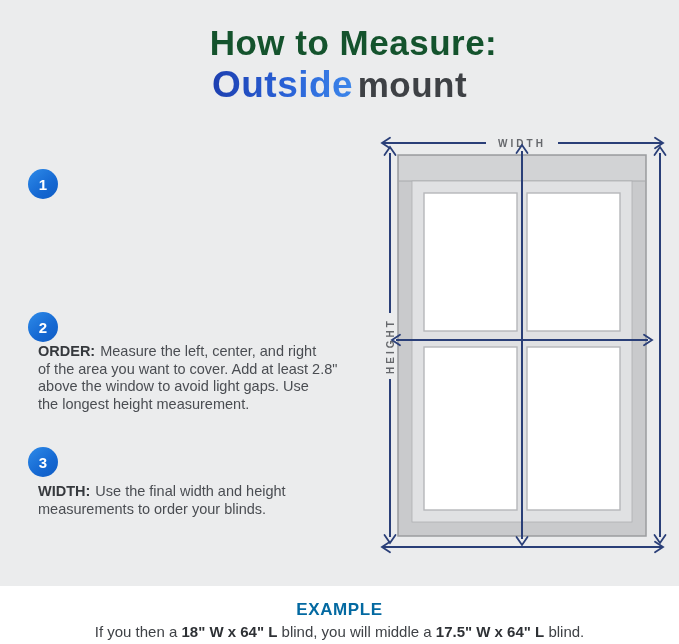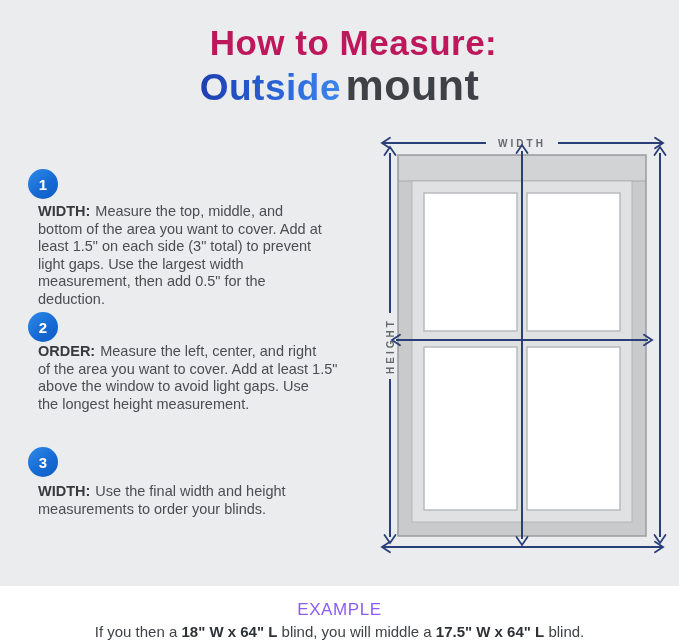--- a/index.html
+++ b/index.html
@@ -8,36 +8,36 @@
     font-family: "Liberation Sans", sans-serif;
     background: #ebeced;
     position: relative;
     overflow: hidden;
   }
   .page { position: absolute; inset: 0; }
 
   
   .header { position: absolute; top: 0; left: 0; width: 100%; text-align: center; padding-top: 24px; }
   .title-line1 {
-    font-size: 35px; font-weight: 700; color: #be185d;
+    font-size: 35px; font-weight: 700; color: #14532d;
     letter-spacing: 0.5px; line-height: 38px; padding-left: 28px;
   }
   .title-line2 { line-height: 46px; white-space: nowrap; }
   .title-highlight {
     font-size: 37px; font-weight: 800; letter-spacing: 0.5px;
     color: #2257d0;
   }
   @supports ((-webkit-background-clip: text) or (background-clip: text)) {
     .title-highlight {
       background: linear-gradient(90deg, #1d3fb0 0%, #2a63d8 55%, #3c86ea 100%);
       -webkit-background-clip: text; background-clip: text;
       color: transparent;
     }
   }
-  .title-suffix { font-size: 43px; font-weight: 700; color: #3e4145; letter-spacing: 0.5px; }
+  .title-suffix { font-size: 35px; font-weight: 700; color: #3e4145; letter-spacing: 0.5px; }
 
   
   .step-circle {
     position: absolute; left: 28px; width: 30px; height: 30px; border-radius: 50%;
     background: linear-gradient(140deg, #2e8be9 0%, #1568d2 60%, #0f5cc4 100%);
     color: #ffffff; font-size: 15px; font-weight: 700;
     display: flex; align-items: center; justify-content: center;
   }
   .step-text {
     position: absolute; left: 38px; width: 356px;
@@ -57,51 +57,45 @@
     fill: #66686c; font-family: "Liberation Sans", sans-serif;
     font-size: 10px; font-weight: 600; letter-spacing: 3px;
   }
 
   
   .example {
     position: absolute; left: 0; top: 586px; width: 100%; height: 58px;
     background: #ffffff; text-align: center;
   }
   .example-heading {
-    margin-top: 14px; font-size: 17px; font-weight: 400;
-    color: #8b5cf6; letter-spacing: 0.6px;
+    margin-top: 14px; font-size: 17px; font-weight: 700;
+    color: #0369a1; letter-spacing: 0.6px;
   }
   .example-text { margin-top: 3px; font-size: 15px; color: #3f4246; }
   .example-text b { font-weight: 700; color: #2e3135; }
 </style>
 </head>
 <body>
 
 <div class="page">
 
   <div class="header">
     <div class="title-line1">How to Measure:</div>
     <div class="title-line2"><span class="title-highlight">Outside</span> <span class="title-suffix">mount</span></div>
   </div>
 
   <div class="step-circle" id="circle-1">
       <span>1</span>
     </div>
-  <p class="step-text" id="text-1"><strong>WIDTH:</strong><span>Measure the top, middle, and
-bottom of the area you want to cover. Add at
-least 1.5" on each side (3" total) to prevent
-light gaps. Use the largest width
-measurement, then add 0.5" for the
-deduction.</span></p>
 
   <div class="step-circle" id="circle-2">
       <span>2</span>
     </div>
   <p class="step-text" id="text-2"><strong>ORDER:</strong><span>Measure the left, center, and right
-of the area you want to cover. Add at least 1.5"
+of the area you want to cover. Add at least 2.8"
 above the window to avoid light gaps. Use
 the longest height measurement.</span></p>
 
   <div class="step-circle" id="circle-3">
       <span>3</span>
     </div>
   <p class="step-text" id="text-3"><strong>WIDTH:</strong><span>Use the final width and height
 measurements to order your blinds.</span></p>
 
   <svg class="diagram" viewBox="0 0 300 452" width="300" height="452" xmlns="http://www.w3.org/2000/svg">

